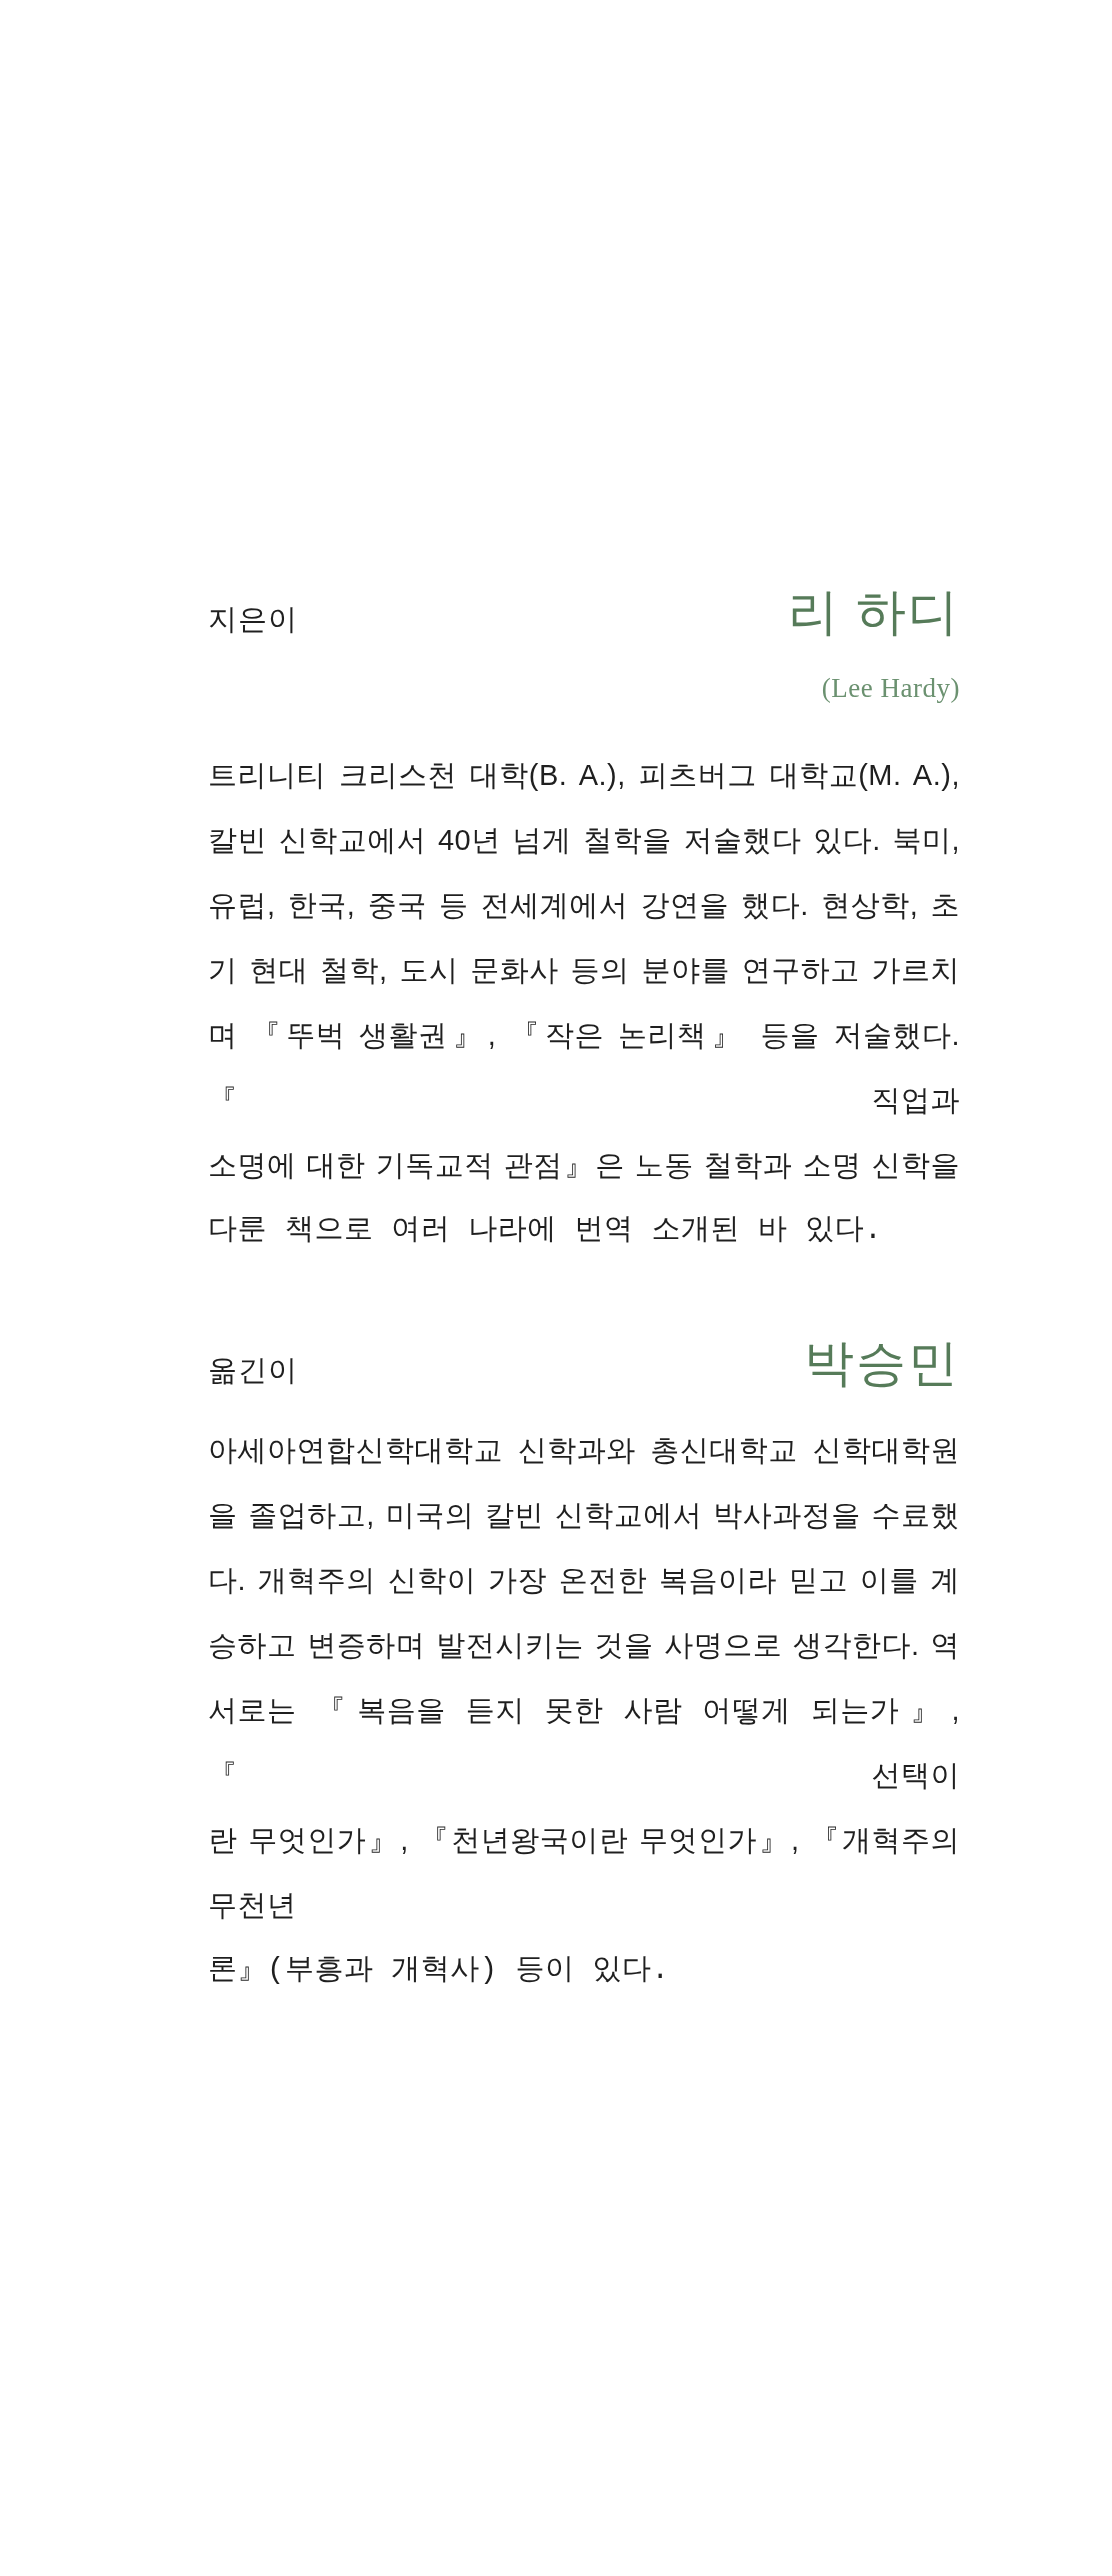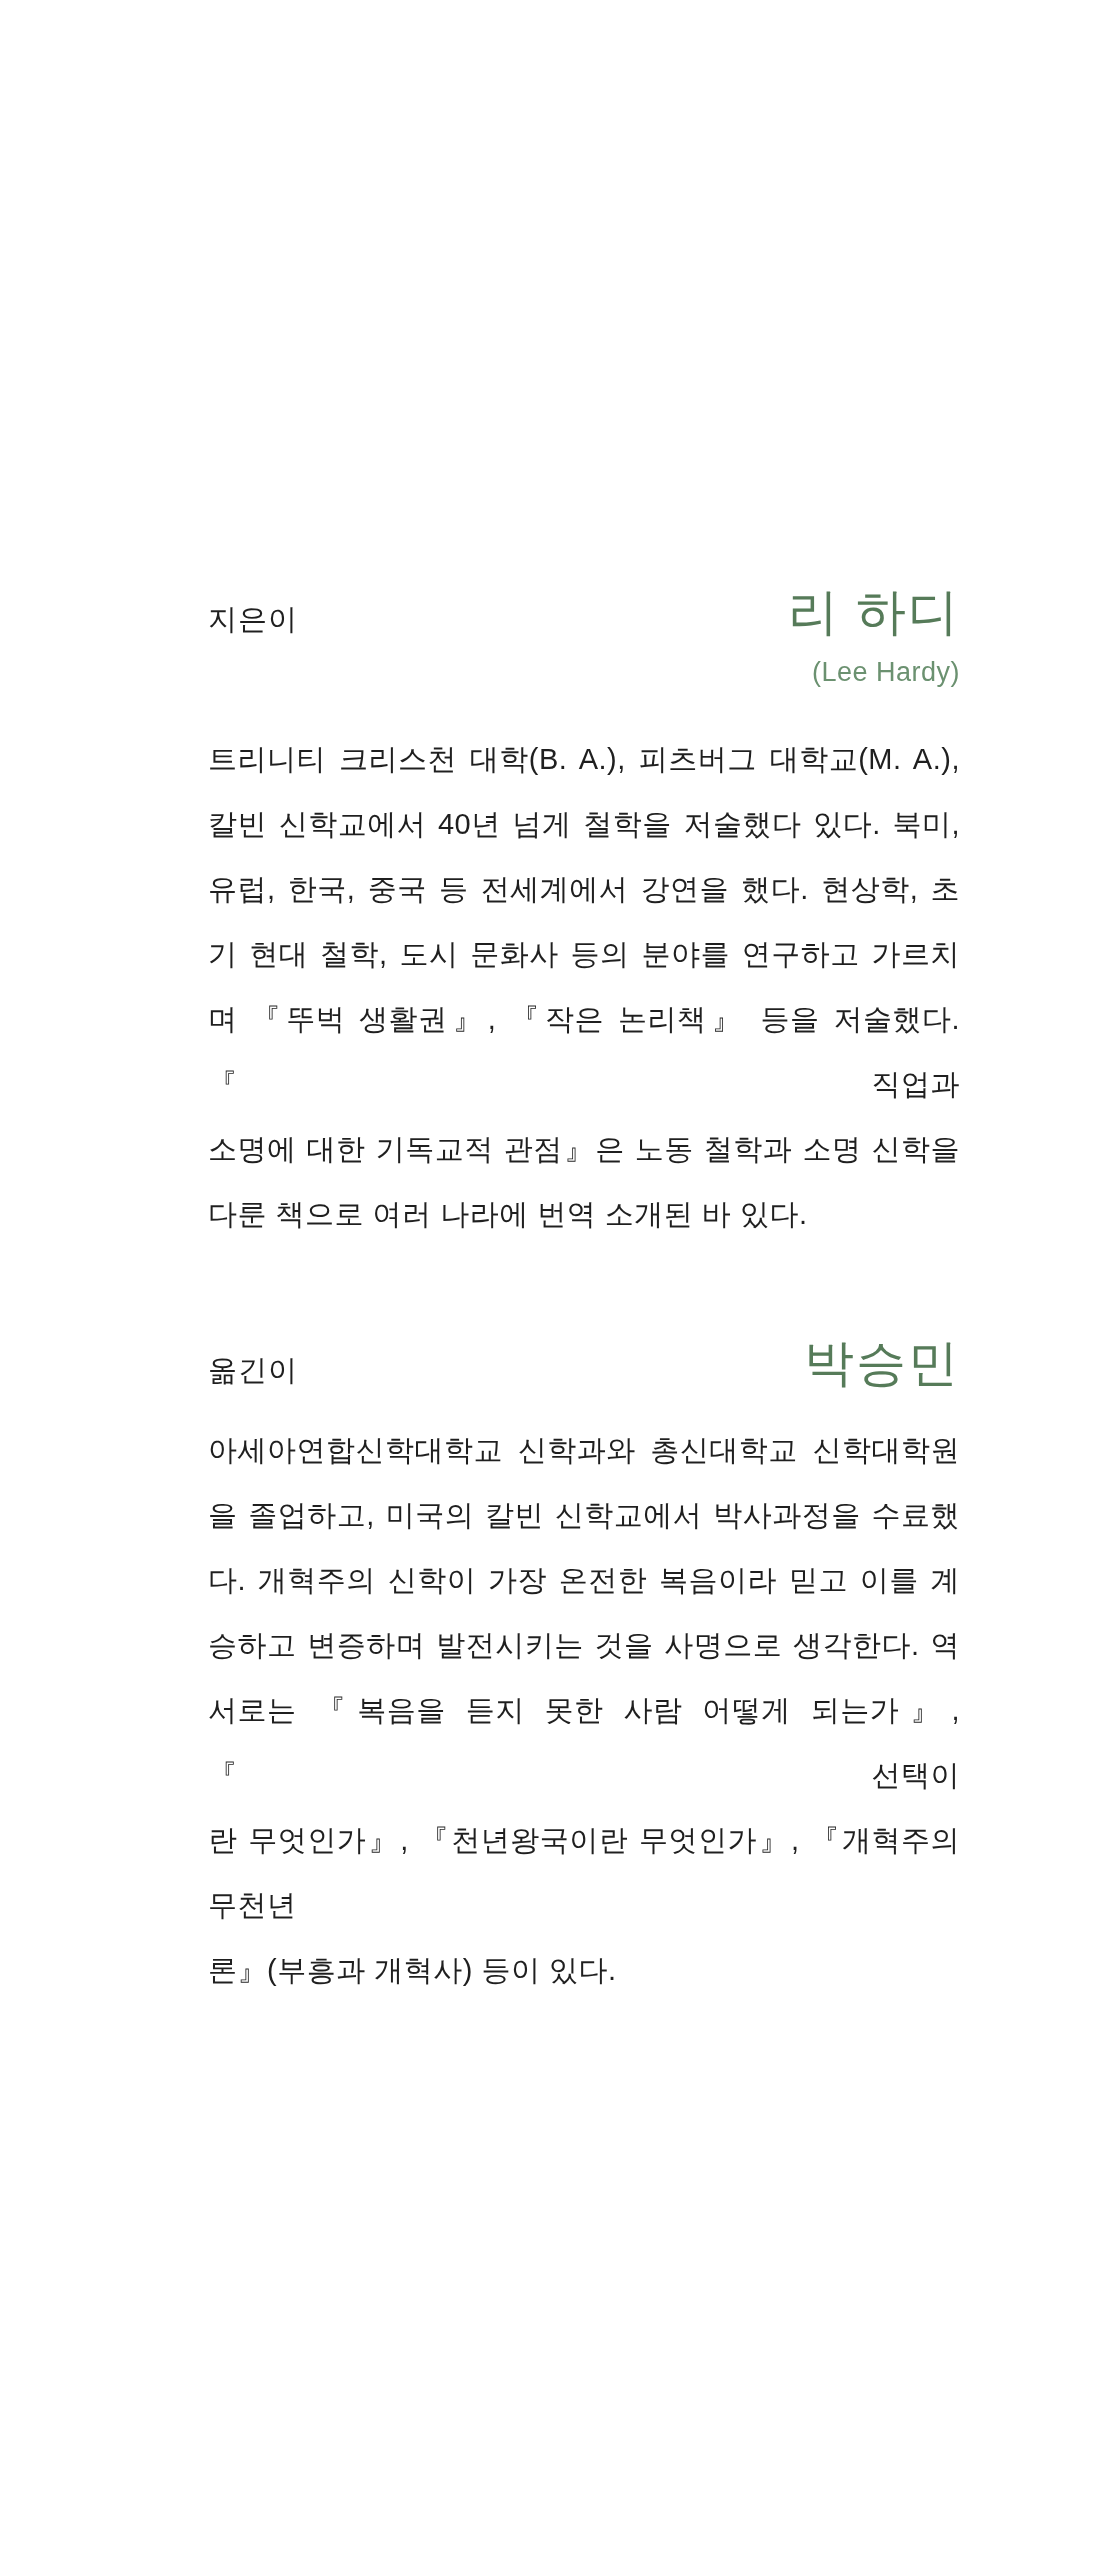--- a/index.html
+++ b/index.html
@@ -40,38 +40,40 @@
     color: var(--name-green, #567b59);
     letter-spacing: 2px;
     font-weight: 500;
     white-space: nowrap;
     text-align: center;
   }
   .romanized {
     text-align: right;
     font-size: 27px;
     line-height: 36px;
-    margin-top: 12px;
+    margin-top: 28px;
     color: var(--romanized-green, #6b9170);
     letter-spacing: 0.5px;
+    font-family: Liberation Serif, serif;
   }
   .bio { margin-top: 37px; }
   #translator-section .bio { margin-top: 25px; }
 
   .bio-line {
     font-size: 29px;
     line-height: 65px;
     color: var(--body-text, #1f1f1f);
     letter-spacing: 0.5px;
     word-break: keep-all;
     text-align: justify;
     text-align-last: justify;
   }
   .bio-line:last-child {
     text-align-last: left;
+    font-family: Liberation Mono, monospace;
   }
 </style>
 </head>
 <body>
 
 <div class="page">
 
   <section class="person-section" id="author-section">
     <div class="header-row">
       <span class="role-label">지은이</span>

